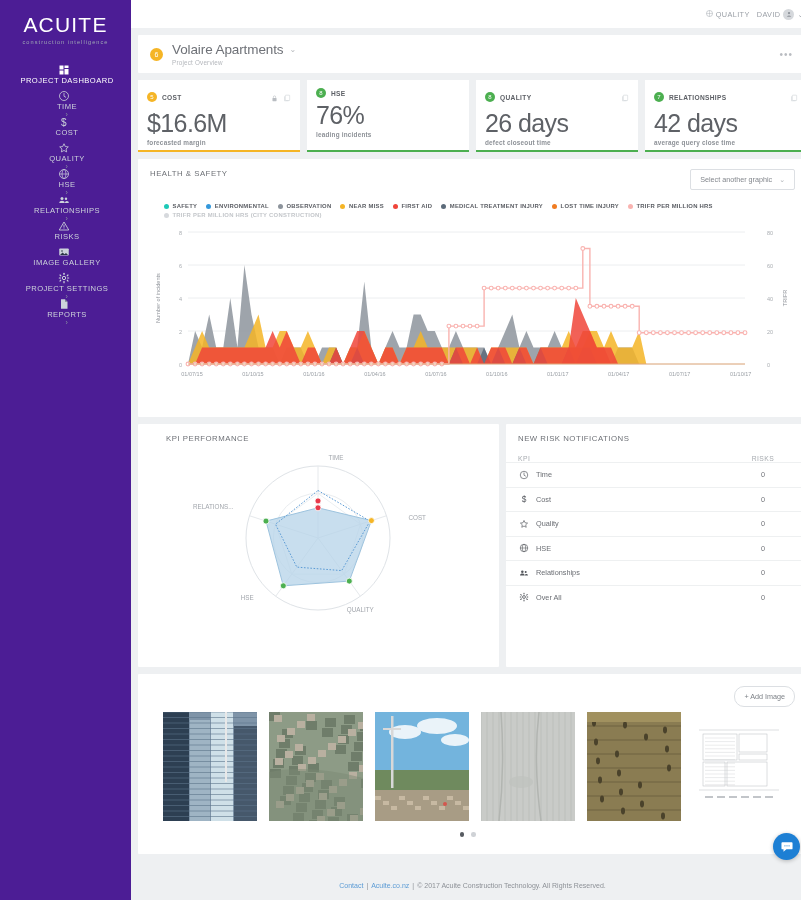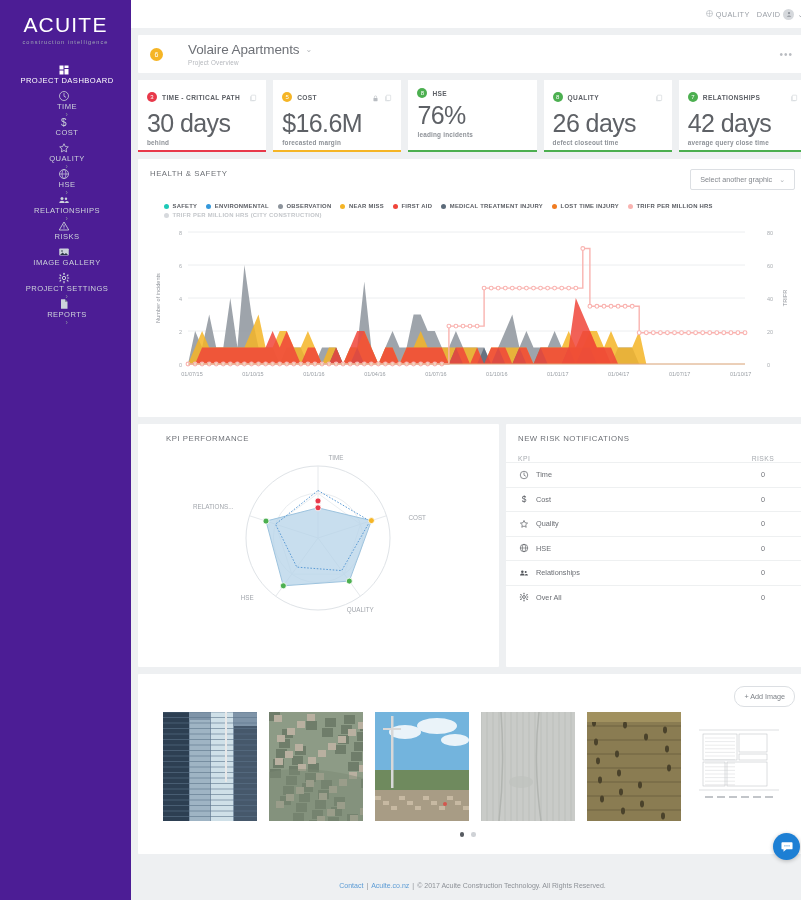--- a/index.html
+++ b/index.html
@@ -83,21 +83,21 @@
   #project-header {
     height: 38px; display: flex; align-items: center;
     padding: 0 12px; position: relative;
   }
   .proj-badge {
     width: 13px; height: 13px; border-radius: 50%;
     background: #f5b526; color: #fff;
     font-size: 7px; display: flex; align-items: center;
     justify-content: center; margin-right: 9px; flex: 0 0 13px;
   }
-  .proj-titles { display: flex; flex-direction: column; margin-left: 16px; }
+  .proj-titles { display: flex; flex-direction: column; }
   .proj-title {
     font-size: 13.5px; color: #6e7177; font-weight: 400;
     letter-spacing: -0.1px; line-height: 15px;
     display: flex; align-items: center; gap: 6px;
   }
   .proj-title .cv { font-size: 8px; color: #b6b9bd; }
   .proj-sub { font-size: 6.3px; color: #b4b7bc; margin-top: 2px; letter-spacing: 0.2px; }
   .dots-menu {
     position: absolute; right: 14px; top: 17px;
     color: #b9bcc1; font-size: 10px; letter-spacing: 1px;
@@ -390,35 +390,20 @@
           <div class="proj-title">
             <span>Volaire Apartments</span>
             <span class="cv">⌄</span>
           </div>
           <div class="proj-sub">Project Overview</div>
         </div>
         <div class="dots-menu">•••</div>
       </div>
 
       <div id="kpi-row">
-          <div class="kpi-card">
-            <div class="kpi-top">
-              <span class="kpi-badge" style="background:#e8394a">3</span>
-              <span class="kpi-name">TIME - CRITICAL PATH</span>
-              <span class="kpi-icons">
-                <span><svg width="8" height="8" viewBox="0 0 24 24">
-                    <rect x="7" y="3.5" width="13" height="16" rx="1.5" fill="none" stroke="#cbcfd4" stroke-width="1.6"></rect>
-                    <path d="M4.5 7v13.5h12" fill="none" stroke="#cbcfd4" stroke-width="1.6"></path>
-                  </svg></span>
-              </span>
-            </div>
-            <div class="kpi-value"><span>30</span> <span class="unit">days</span></div>
-            <div class="kpi-desc">behind</div>
-            <div class="kpi-bar" style="background:#e8394a"></div>
-          </div>
           <div class="kpi-card">
             <div class="kpi-top">
               <span class="kpi-badge" style="background:#f5b526">5</span>
               <span class="kpi-name">COST</span>
               <span class="kpi-icons">
                 <span><svg width="7" height="7" viewBox="0 0 24 24">
                     <rect x="5" y="10" width="14" height="11" rx="1.5" fill="#b9bdc2"></rect>
                     <path d="M8 10V7a4 4 0 0 1 8 0v3" fill="none" stroke="#b9bdc2" stroke-width="2"></path>
                   </svg></span>
                 <span><svg width="8" height="8" viewBox="0 0 24 24">

